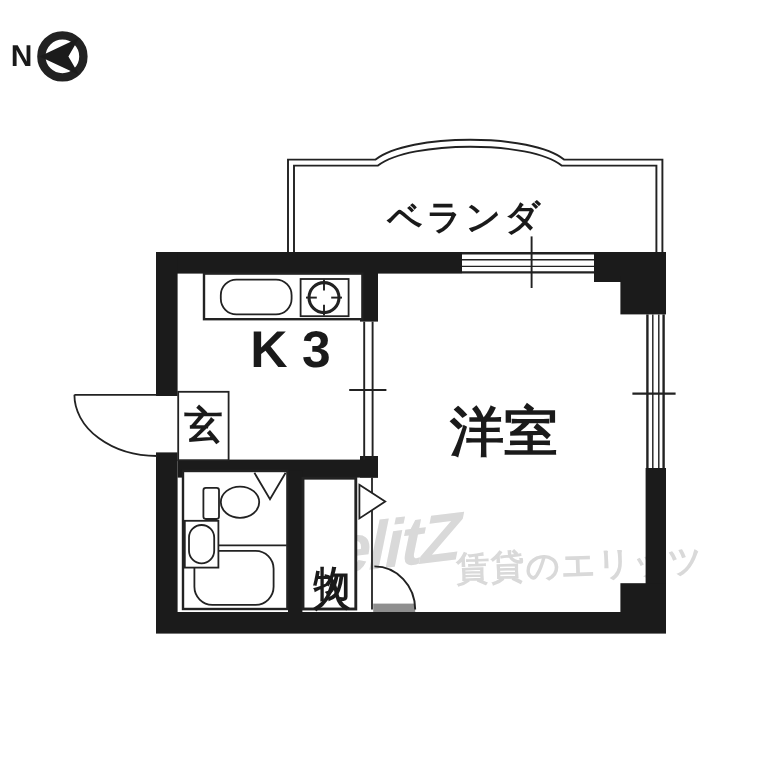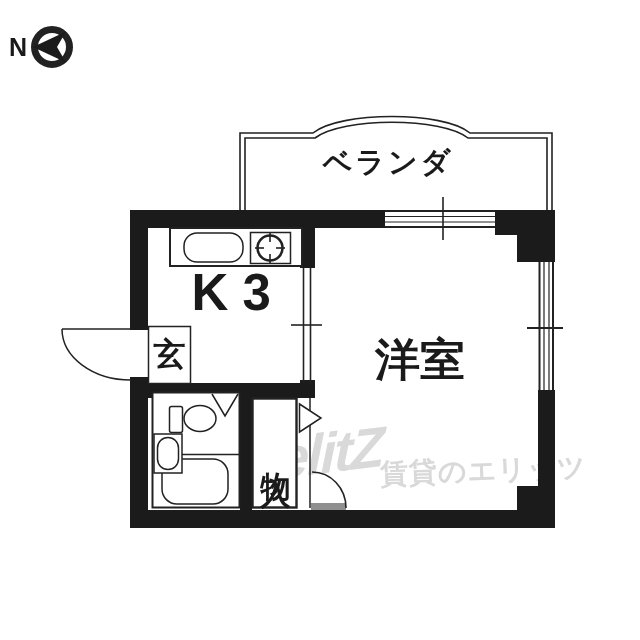--- a/index.html
+++ b/index.html
@@ -3,22 +3,22 @@
 <meta charset="utf-8">
 <style>
   html,body { margin:0; padding:0; background:#ffffff; }
   .canvas {
     position:relative; width:640px; height:640px; background:#fff; overflow:hidden;
     font-family:"Liberation Sans","DejaVu Sans",sans-serif; color:#1a1a1a;
   }
   .layer { position:absolute; left:0; top:0; }
   .label { position:absolute; display:flex; align-items:center; justify-content:center;
            color:#1a1a1a; font-weight:600; white-space:nowrap; }
-  .balcony-label   { left:300px; top:140px; width:176px; height:46px; font-size:29px; letter-spacing:3px; }
-  .kitchen-label   { left:160px; top:266px; width:128px; height:52px; font-size:51px; letter-spacing:.28em; padding-left:.28em; }
+  .balcony-label   { left:300px; top:159px; width:176px; height:46px; font-size:29px; letter-spacing:3px; }
+  .kitchen-label   { left:172px; top:266px; width:128px; height:52px; font-size:43px; letter-spacing:.28em; padding-left:.28em; }
   .entrance-label  { left:148px; top:328px; width:43px;  height:54px; font-size:32px; }
   .room-label      { left:348px; top:296px; width:144px; height:128px; flex-direction:column; font-size:45px; line-height:1.25; }
   .storage-label   { left:252px; top:400px; width:46px; height:106px; font-size:30px;
                      writing-mode:vertical-rl; text-orientation:upright; letter-spacing:5px; }
   .compass-n       { left:5px;  top:33px;  width:26px; height:28px; font-size:25px; font-weight:800; }
   .watermark { position:absolute; color:var(--watermark,#d9d9d9); z-index:0; }
   .wm-logo { left:278px; top:420px; font-size:56px; font-weight:700; font-style:italic;
              transform:rotate(-7deg) skewX(-8deg); letter-spacing:-2px; }
   .wm-text { left:380px; top:452px; font-size:28px; font-weight:700; transform:rotate(-2deg); letter-spacing:1px; }
   svg.layer { z-index:1; }

